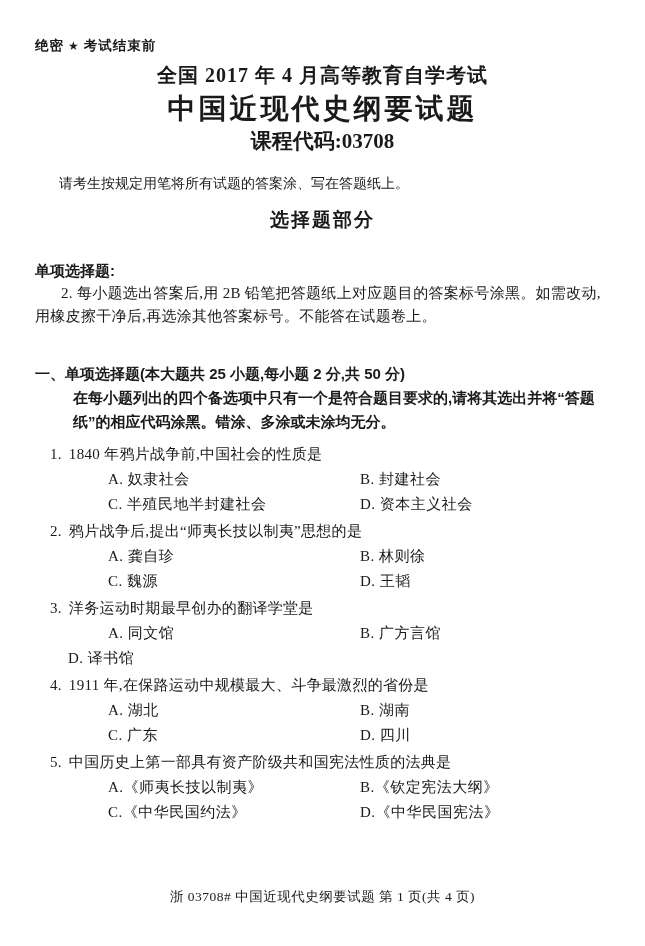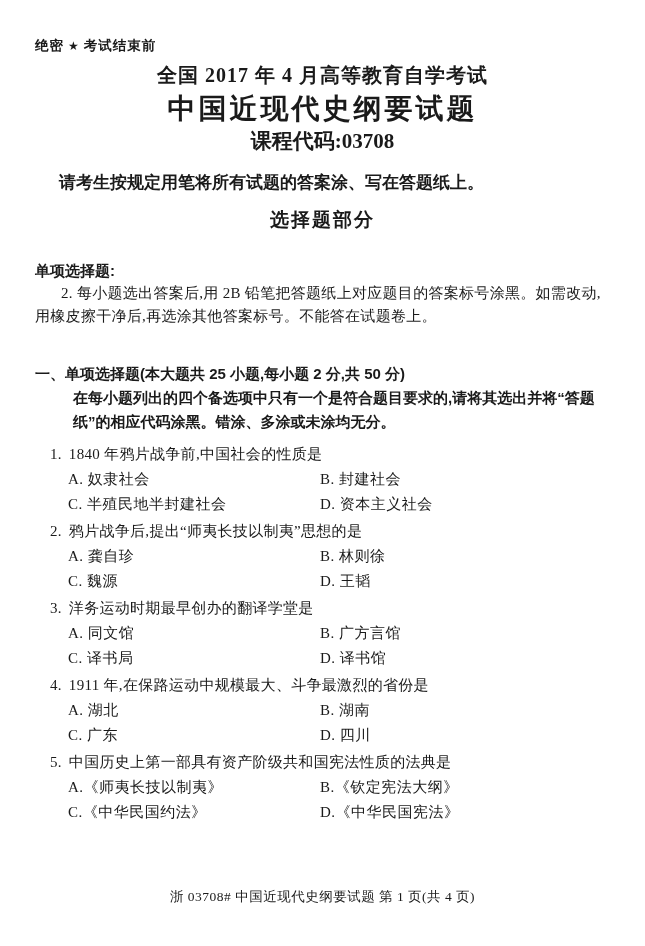--- a/index.html
+++ b/index.html
@@ -51,22 +51,22 @@
     margin-top: 2px;
     text-align: center;
     font-family: var(--serif);
     font-weight: bold;
     font-size: 21px;
     line-height: 22px;
   }
   .instruction {
     margin-top: 20px;
     font-family: var(--sans);
-    font-weight: bold;
-    font-size: 17px;
+    font-weight: normal;
+    font-size: 14px;
     line-height: 22px;
     text-indent: 24px;
   }
   .section-part {
     margin-top: 12px;
     text-align: center;
     font-family: var(--sans);
     font-weight: bold;
     font-size: 19px;
     line-height: 28px;
@@ -106,21 +106,21 @@
     padding-left: 15px;
     letter-spacing: 0.3px;
   }
   .stem .qnum { margin-right: 7px; }
   .opt-row {
     display: flex;
     padding-left: 33px;
     line-height: 25px;
   }
   .opt { letter-spacing: 0.5px; }
-  .opt.left { width: 252px; flex: 0 0 252px; }
+  .opt.left { width: 252px; flex: 0 0 252px; margin-left: 40px; }
   .footer {
     position: absolute;
     left: 0; right: 0;
     bottom: 40px;
     text-align: center;
     font-size: 13.5px;
     line-height: 18px;
     letter-spacing: 0.5px;
   }
 </style>
@@ -181,21 +181,20 @@
 
     <div class="question">
       <div class="stem">
         <span class="qnum">3.</span><span>洋务运动时期最早创办的翻译学堂是</span>
       </div>
       <div class="opt-row">
         <div class="opt left">A. 同文馆</div>
         <div class="opt">B. 广方言馆</div>
       </div>
       <div class="opt-row">
-        <div class="opt left">C. 译书局</div>
         <div class="opt">D. 译书馆</div>
       </div>
     </div>
 
     <div class="question">
       <div class="stem">
         <span class="qnum">4.</span><span>1911 年,在保路运动中规模最大、斗争最激烈的省份是</span>
       </div>
       <div class="opt-row">
         <div class="opt left">A. 湖北</div>

